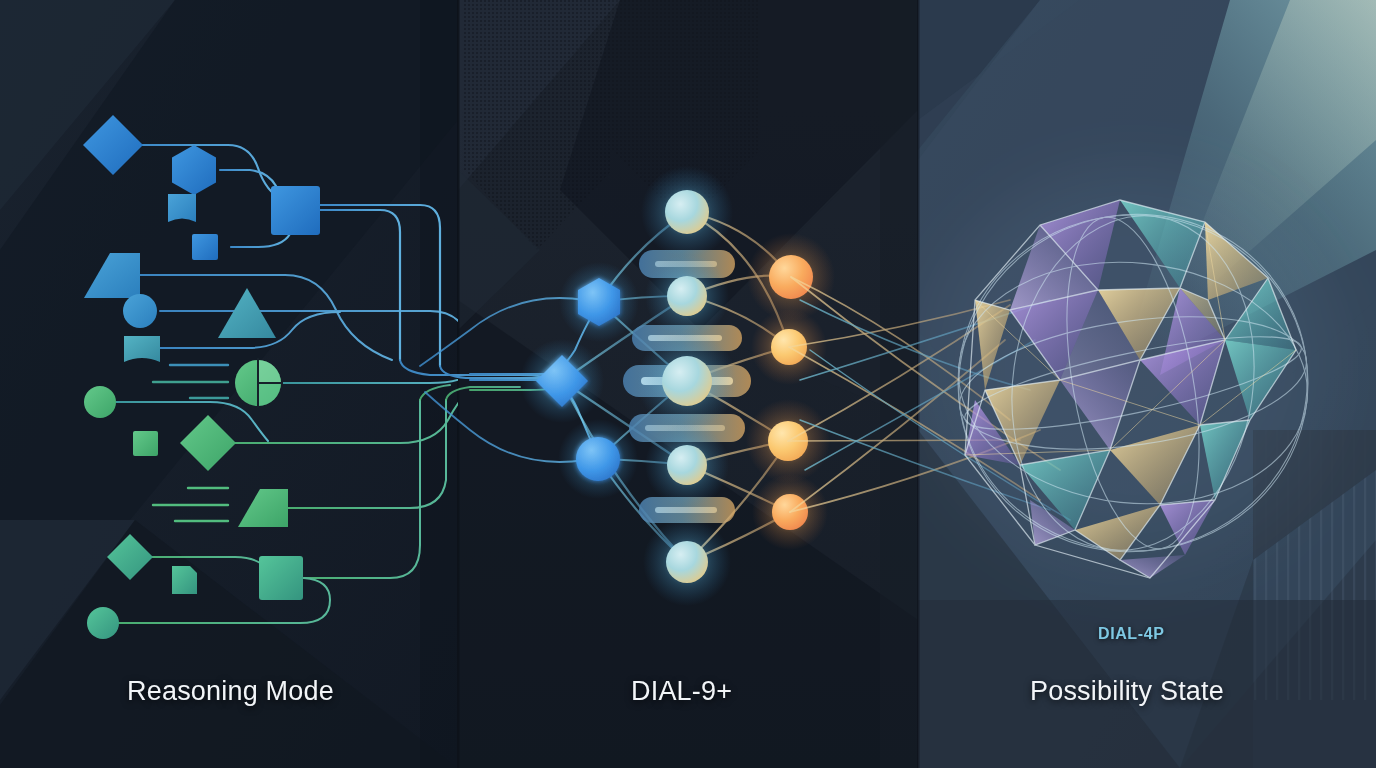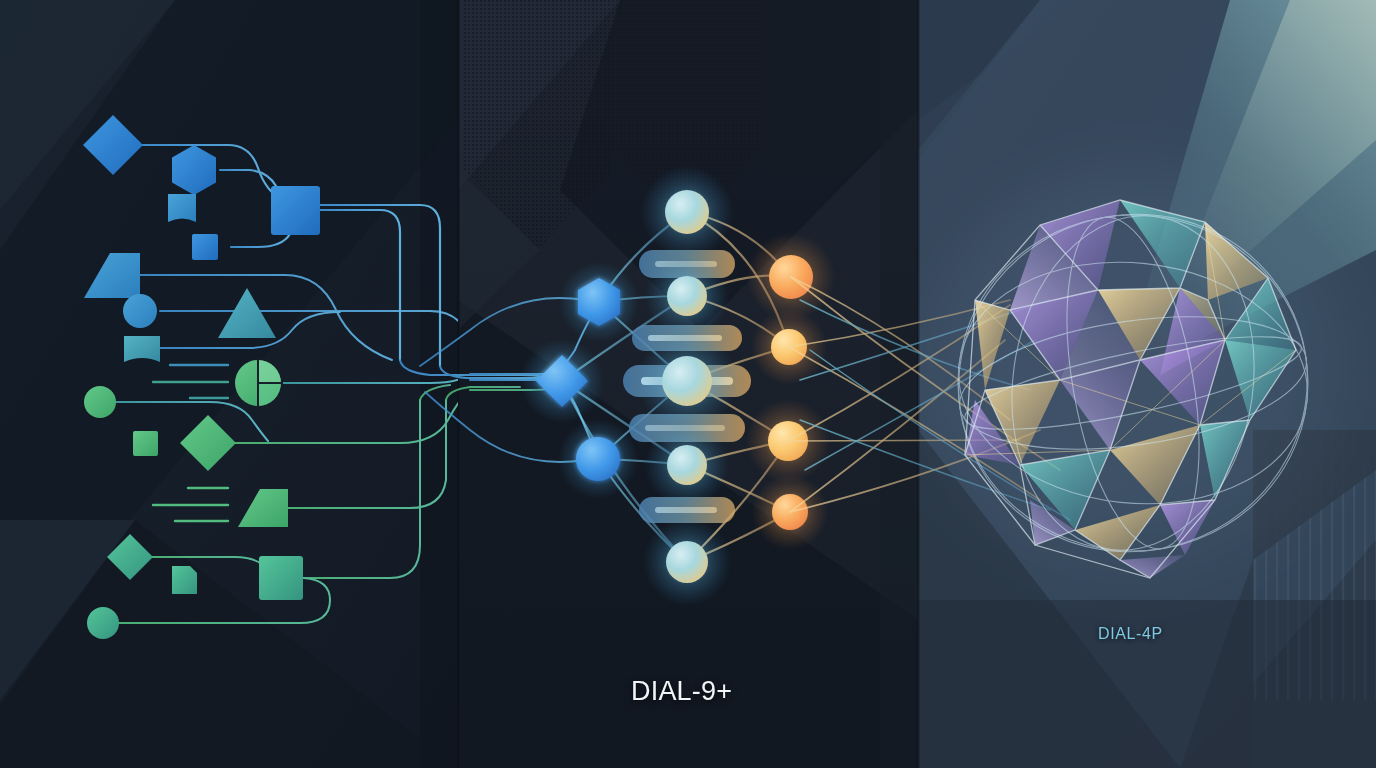--- a/index.html
+++ b/index.html
@@ -7,21 +7,21 @@
        font-family:"Liberation Sans","DejaVu Sans",sans-serif;}
   #stage{position:relative;width:1376px;height:768px;overflow:hidden;
          background:#161d28;}
   #scene{position:absolute;inset:0;}
   .label{
     position:absolute;color:#f2f5f8;font-size:27px;font-weight:400;
     letter-spacing:.2px;white-space:nowrap;
     text-shadow:0 2px 7px rgba(0,0,0,.75);
   }
   .sublabel{
-    position:absolute;color:#7ec8e3;font-size:16px;font-weight:400;
+    position:absolute;color:#7ec8e3;font-size:16px;font-weight:700;
     letter-spacing:.6px;white-space:nowrap;
     text-shadow:0 1px 5px rgba(0,0,0,.7);
   }
 </style>
 </head>
 <body>
 
 <div id="stage">
 
   <svg id="scene" viewBox="0 0 1376 768" width="1376" height="768" xmlns="http://www.w3.org/2000/svg">
@@ -484,19 +484,21 @@
         <path d="M1180 288 L1208 300 L1225 340"></path>
       </g>
       <g fill="none" stroke="#f0d9a0" stroke-width="1" opacity=".5">
         <path d="M975 300 L1060 380 L1200 425 L1296 350"></path>
         <path d="M965 455 L1110 450 L1225 340 L1205 222"></path>
       </g>
     </g>
 
   </svg>
 
+  <div class="label" style="left:127px;top:691px;transform:translateY(-50%);">Reasoning Mode</div>
 
   <div class="label" style="left:631px;top:691px;transform:translateY(-50%);">DIAL-9+</div>
 
+  <div class="label" style="left:1030px;top:691px;transform:translateY(-50%);">Possibility State</div>
 
   <div class="sublabel" style="left:1098px;top:634px;transform:translateY(-50%);">DIAL-4P</div>
 
 </div>
 
 </body></html>

